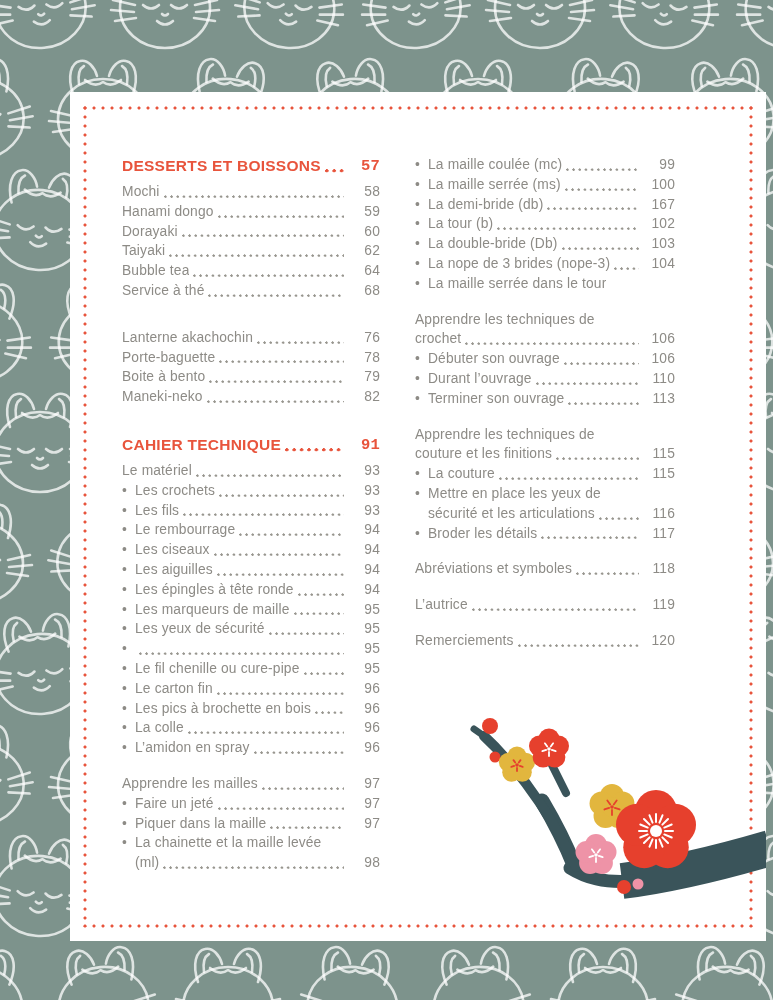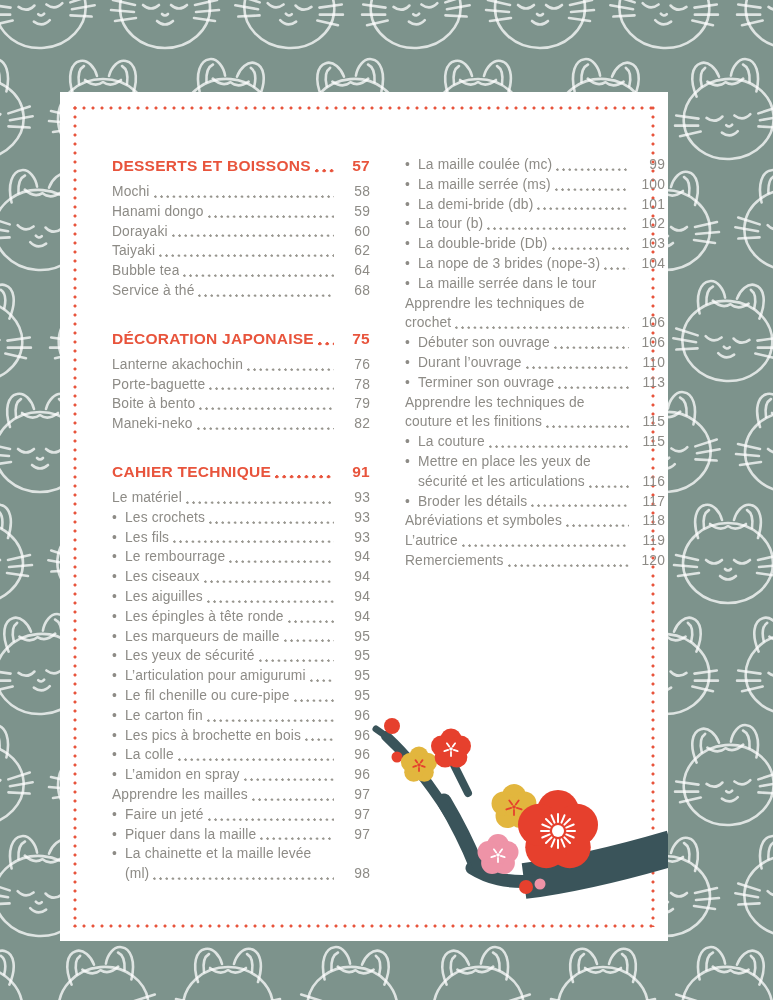--- a/index.html
+++ b/index.html
@@ -4,50 +4,50 @@
 <style>
   :root{
     --bg:#7D938C; --card:#FFFFFF; --accent:#E8543C; --ink:#8D8B86;
     --branch:#3A545A; --fred:#E6402D; --fyellow:#E2B63E; --fpink:#EE93A7;
   }
   *{margin:0;padding:0;box-sizing:border-box;}
   html,body{width:773px;height:1000px;overflow:hidden;}
   body{font-family:"Liberation Sans","DejaVu Sans",sans-serif;background:var(--bg);position:relative;}
   .stage{position:absolute;inset:0;}
   svg.pattern{position:absolute;left:0;top:0;z-index:0;}
-  .card{position:absolute;left:60px;top:92px;width:608px;height:849px;background:var(--card);z-index:1;}
+  .card{position:absolute;left:70px;top:92px;width:696px;height:849px;background:var(--card);z-index:1;}
   .dot-edge{position:absolute;z-index:1;}
   .dot-h{left:13px;right:13px;height:4px;
     background-image:radial-gradient(circle at 2px 2px,var(--accent) 1.35px,transparent 1.75px);
     background-size:9px 4px;background-repeat:repeat-x;}
   .dot-v{top:14px;bottom:14px;width:4px;
     background-image:radial-gradient(circle at 2px 2px,var(--accent) 1.35px,transparent 1.75px);
     background-size:4px 9px;background-repeat:repeat-y;}
   .dot-top{top:14px;} .dot-bottom{bottom:13px;} .dot-left{left:13px;} .dot-right{right:13px;}
   .cols{position:absolute;left:52px;top:63px;right:24px;display:flex;gap:35px;z-index:2;}
   .col{width:258px;flex:none;color:var(--ink);}
   .col.c2{width:260px;}
-  .block{}
+  .block{margin-top:16px;}
   .block:first-child{margin-top:0;}
   .block.has-header{margin-top:27px;}
   .block.has-header:first-child{margin-top:0;}
   .col.c2 .block.gap-sm{}
   .entry{display:flex;align-items:flex-end;line-height:19.8px;font-size:13.8px;letter-spacing:.15px;min-width:0;}
   .lbl{white-space:nowrap;overflow:hidden;flex-shrink:1;min-width:0;}
   .bullet{flex:none;width:13px;}
   .indent{flex:none;width:13px;}
   .leader{flex:1;min-width:4px;height:4px;margin:0 4px 3px 4px;align-self:flex-end;
     background-image:radial-gradient(circle at 1.4px 1.6px,#98968f 1.05px,transparent 1.4px);
     background-size:6.2px 4px;background-repeat:repeat-x;background-position:left bottom;}
   .page{flex:none;width:32px;text-align:right;}
   .hentry{display:flex;align-items:flex-end;line-height:22px;margin-bottom:5px;
     font-weight:700;font-size:15.5px;letter-spacing:.25px;color:var(--accent);}
   .hentry .leader{background-image:radial-gradient(circle at 1.8px 1.8px,var(--accent) 1.45px,transparent 1.85px);
     background-size:7.4px 4px;margin-bottom:4px;}
-  .hentry .page{color:var(--accent);}
+  .hentry .page{color:var(--accent);font-family:Liberation Mono, monospace;}
   svg.branch{position:absolute;right:0;bottom:36px;z-index:3;}
 </style>
 </head>
 <body>
 
 <div class="stage">
 
   <svg class="pattern" width="773" height="1000" viewBox="0 0 773 1000">
     <defs>
       <g id="catface" fill="none" stroke="rgba(255,255,255,0.75)" stroke-width="2.6" stroke-linecap="round" stroke-linejoin="round">
@@ -200,25 +200,20 @@
               <span class="leader"></span>
               <span class="page">64</span>
             </div>
             <div class="entry">
               <span class="lbl">Service à thé</span>
               <span class="leader"></span>
               <span class="page">68</span>
             </div>
           </div>
           <div class="block has-header">
-            <div class="hentry">
-              <span class="lbl">DÉCORATION JAPONAISE</span>
-              <span class="leader"></span>
-              <span class="page">75</span>
-            </div>
             <div class="entry">
               <span class="lbl">Lanterne akachochin</span>
               <span class="leader"></span>
               <span class="page">76</span>
             </div>
             <div class="entry">
               <span class="lbl">Porte-baguette</span>
               <span class="leader"></span>
               <span class="page">78</span>
             </div>
@@ -287,21 +282,20 @@
               <span class="page">95</span>
             </div>
             <div class="entry">
               <span class="bullet">•</span>
               <span class="lbl">Les yeux de sécurité</span>
               <span class="leader"></span>
               <span class="page">95</span>
             </div>
             <div class="entry">
               <span class="bullet">•</span>
-              <span class="lbl">L’articulation pour amigurumi</span>
               <span class="leader"></span>
               <span class="page">95</span>
             </div>
             <div class="entry">
               <span class="bullet">•</span>
               <span class="lbl">Le fil chenille ou cure-pipe</span>
               <span class="leader"></span>
               <span class="page">95</span>
             </div>
             <div class="entry">
@@ -370,21 +364,21 @@
             <div class="entry">
               <span class="bullet">•</span>
               <span class="lbl">La maille serrée (ms)</span>
               <span class="leader"></span>
               <span class="page">100</span>
             </div>
             <div class="entry">
               <span class="bullet">•</span>
               <span class="lbl">La demi-bride (db)</span>
               <span class="leader"></span>
-              <span class="page">101</span>
+              <span class="page">167</span>
             </div>
             <div class="entry">
               <span class="bullet">•</span>
               <span class="lbl">La tour (b)</span>
               <span class="leader"></span>
               <span class="page">102</span>
             </div>
             <div class="entry">
               <span class="bullet">•</span>
               <span class="lbl">La double-bride (Db)</span>

